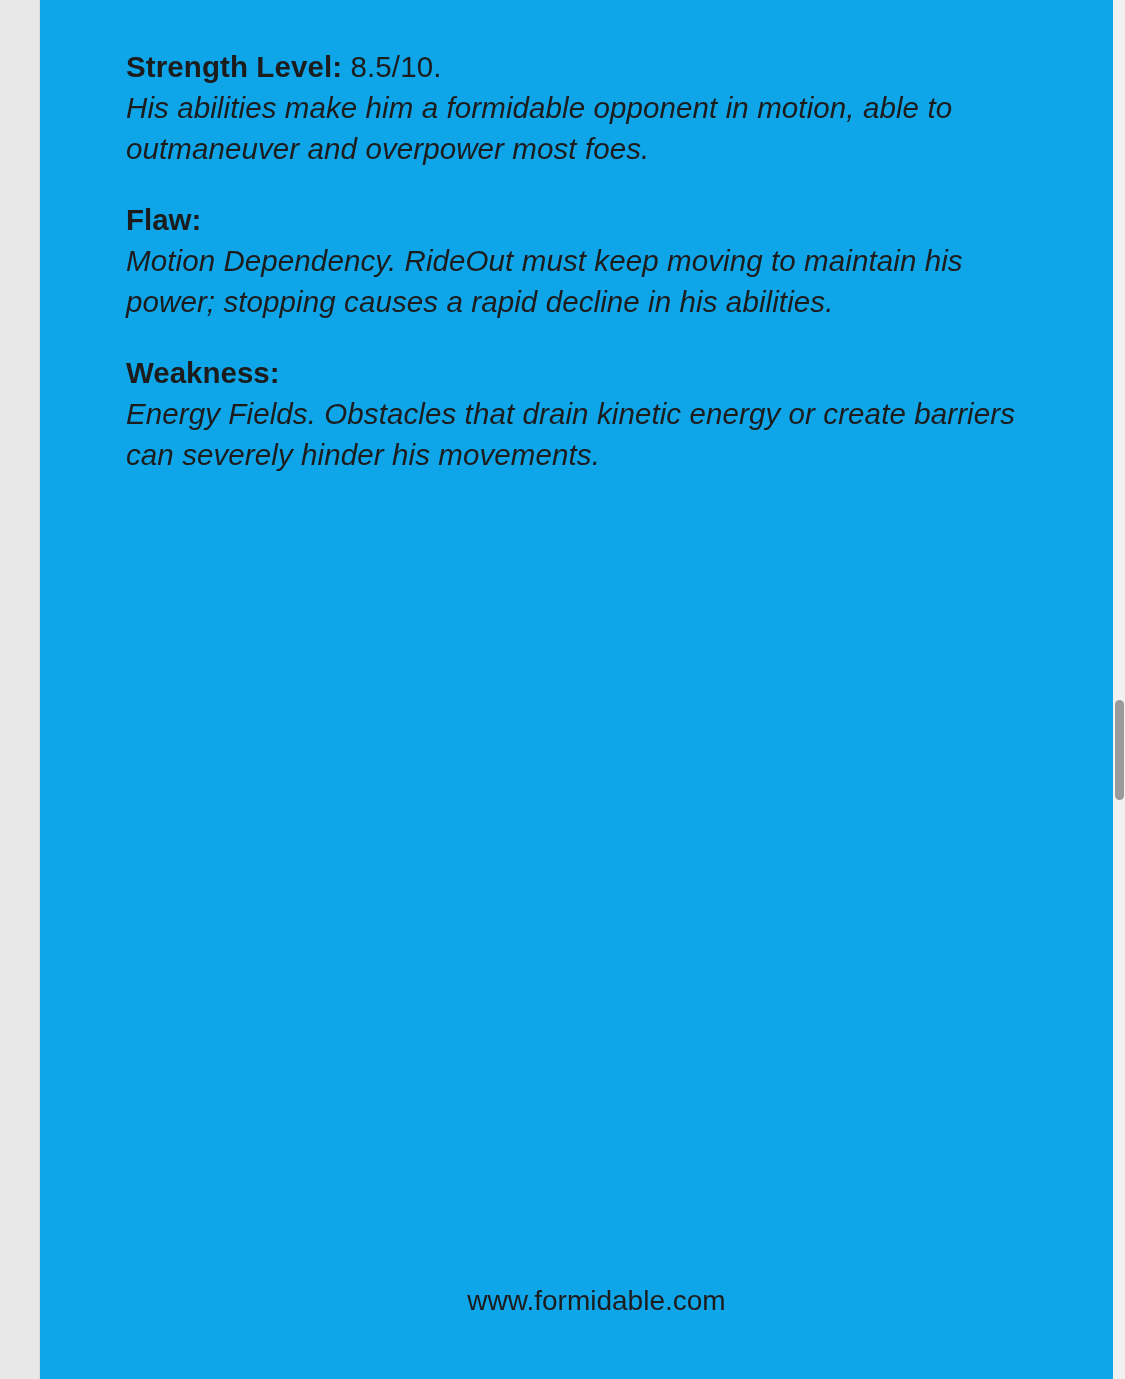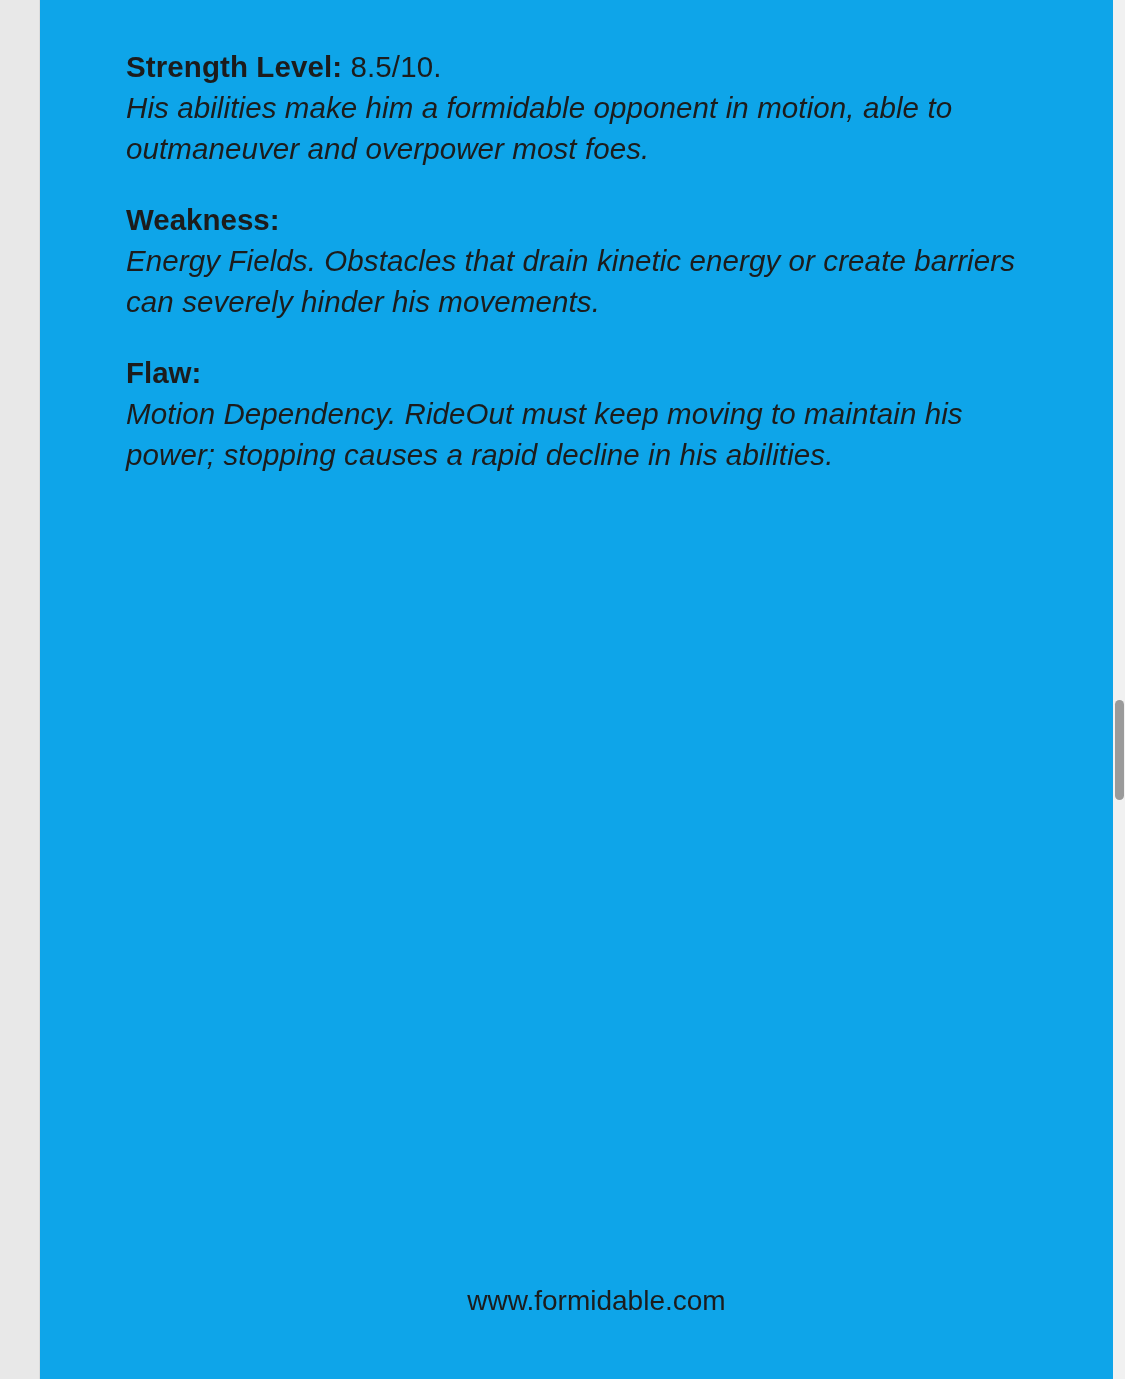--- a/index.html
+++ b/index.html
@@ -104,27 +104,27 @@
   <div class="page">
 
     <div class="content">
 
       <div class="block">
         <div class="line"><span class="lead">Strength Level:</span><span> 8.5/10.</span></div>
         <div class="para">His abilities make him a formidable opponent in motion, able to outmaneuver and overpower most foes.</div>
       </div>
 
       <div class="block">
-        <div class="heading">Weakness:</div>
-        <div class="para">Energy Fields. Obstacles that drain kinetic energy or create barriers can severely hinder his movements.</div>
+        <div class="heading">Flaw:</div>
+        <div class="para">Motion Dependency. RideOut must keep moving to maintain his power; stopping causes a rapid decline in his abilities.</div>
       </div>
 
       <div class="block">
-        <div class="heading">Flaw:</div>
-        <div class="para">Motion Dependency. RideOut must keep moving to maintain his power; stopping causes a rapid decline in his abilities.</div>
+        <div class="heading">Weakness:</div>
+        <div class="para">Energy Fields. Obstacles that drain kinetic energy or create barriers can severely hinder his movements.</div>
       </div>
 
     </div>
 
     <div class="footer">www.formidable.com</div>
 
   </div>
 
   <div class="scrollbar-track">
     <div class="scrollbar-thumb"></div>

